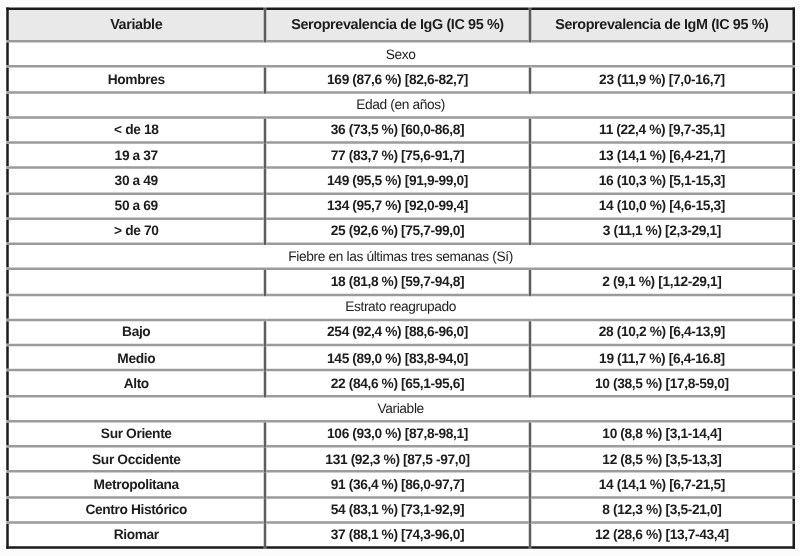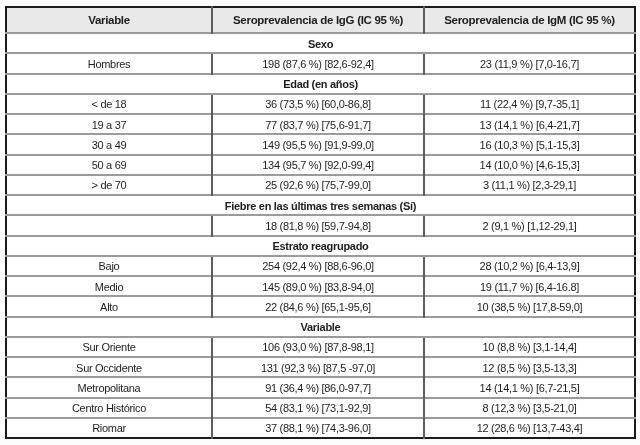--- a/index.html
+++ b/index.html
@@ -45,24 +45,24 @@
     font-weight: 700;
     font-size: 11.5px;
     line-height: 15px;
     height: 19px;
     border-top: none;
   }
   td.vline, th.vline {
     border-left: 2px solid #5d5d5d;
   }
   tr.section-row td {
-    font-weight: 700;
+    font-weight: 400;
     font-size: 11px;
   }
-  tr.data-row td { font-weight: 400; }
+  tr.data-row td { font-weight: 700; }
 </style>
 </head>
 <body>
 
 <div class="page">
   <table class="tbl">
     <colgroup>
       <col class="c1">
         <col class="c2">
         <col class="c3">
@@ -73,21 +73,21 @@
         <th class="vline">Seroprevalencia de IgG (IC 95 %)</th>
         <th class="vline">Seroprevalencia de IgM (IC 95 %)</th>
       </tr>
     </thead>
     <tbody>
         <tr class="section-row">
           <td colspan="3">Sexo</td>
         </tr>
         <tr class="data-row">
           <td>Hombres</td>
-          <td class="vline">198 (87,6 %) [82,6-92,4]</td>
+          <td class="vline">169 (87,6 %) [82,6-82,7]</td>
           <td class="vline">23 (11,9 %) [7,0-16,7]</td>
         </tr>
         <tr class="section-row">
           <td colspan="3">Edad (en años)</td>
         </tr>
         <tr class="data-row">
           <td>&lt; de 18</td>
           <td class="vline">36 (73,5 %) [60,0-86,8]</td>
           <td class="vline">11 (22,4 %) [9,7-35,1]</td>
         </tr>

